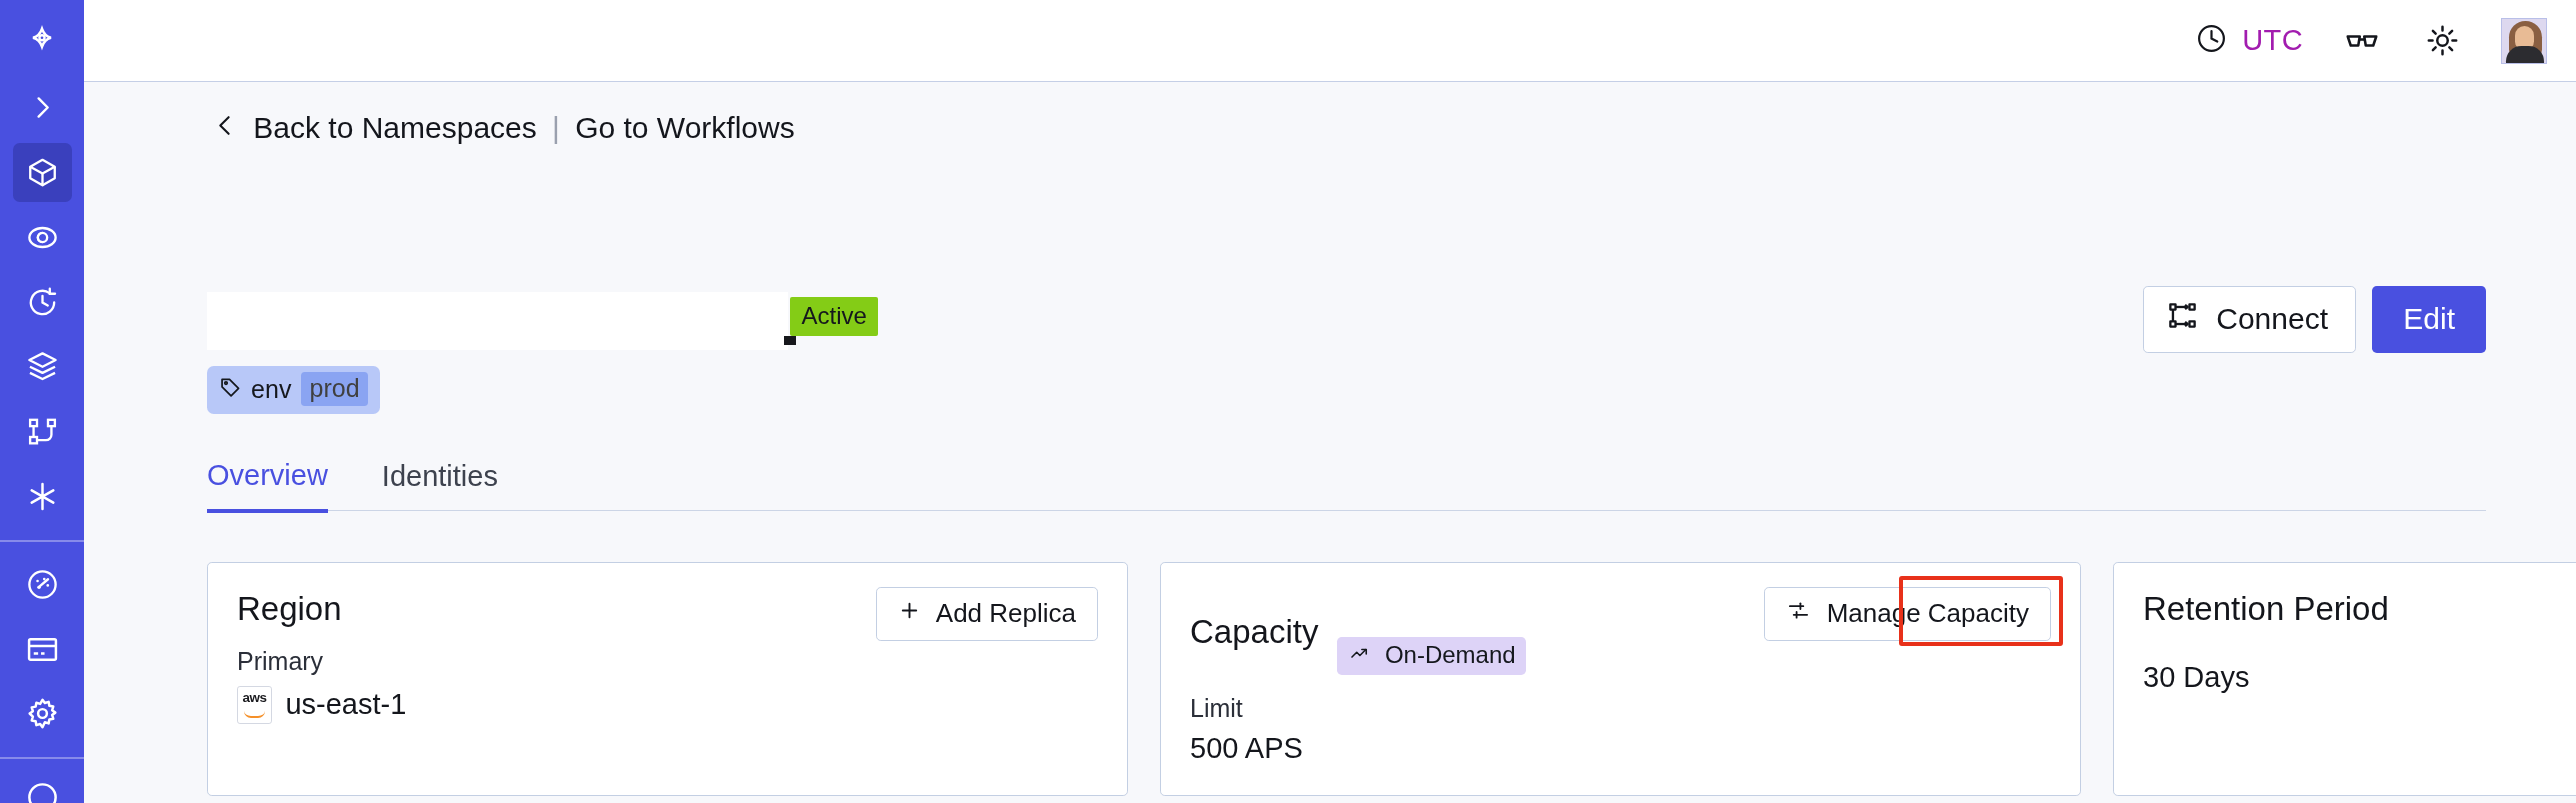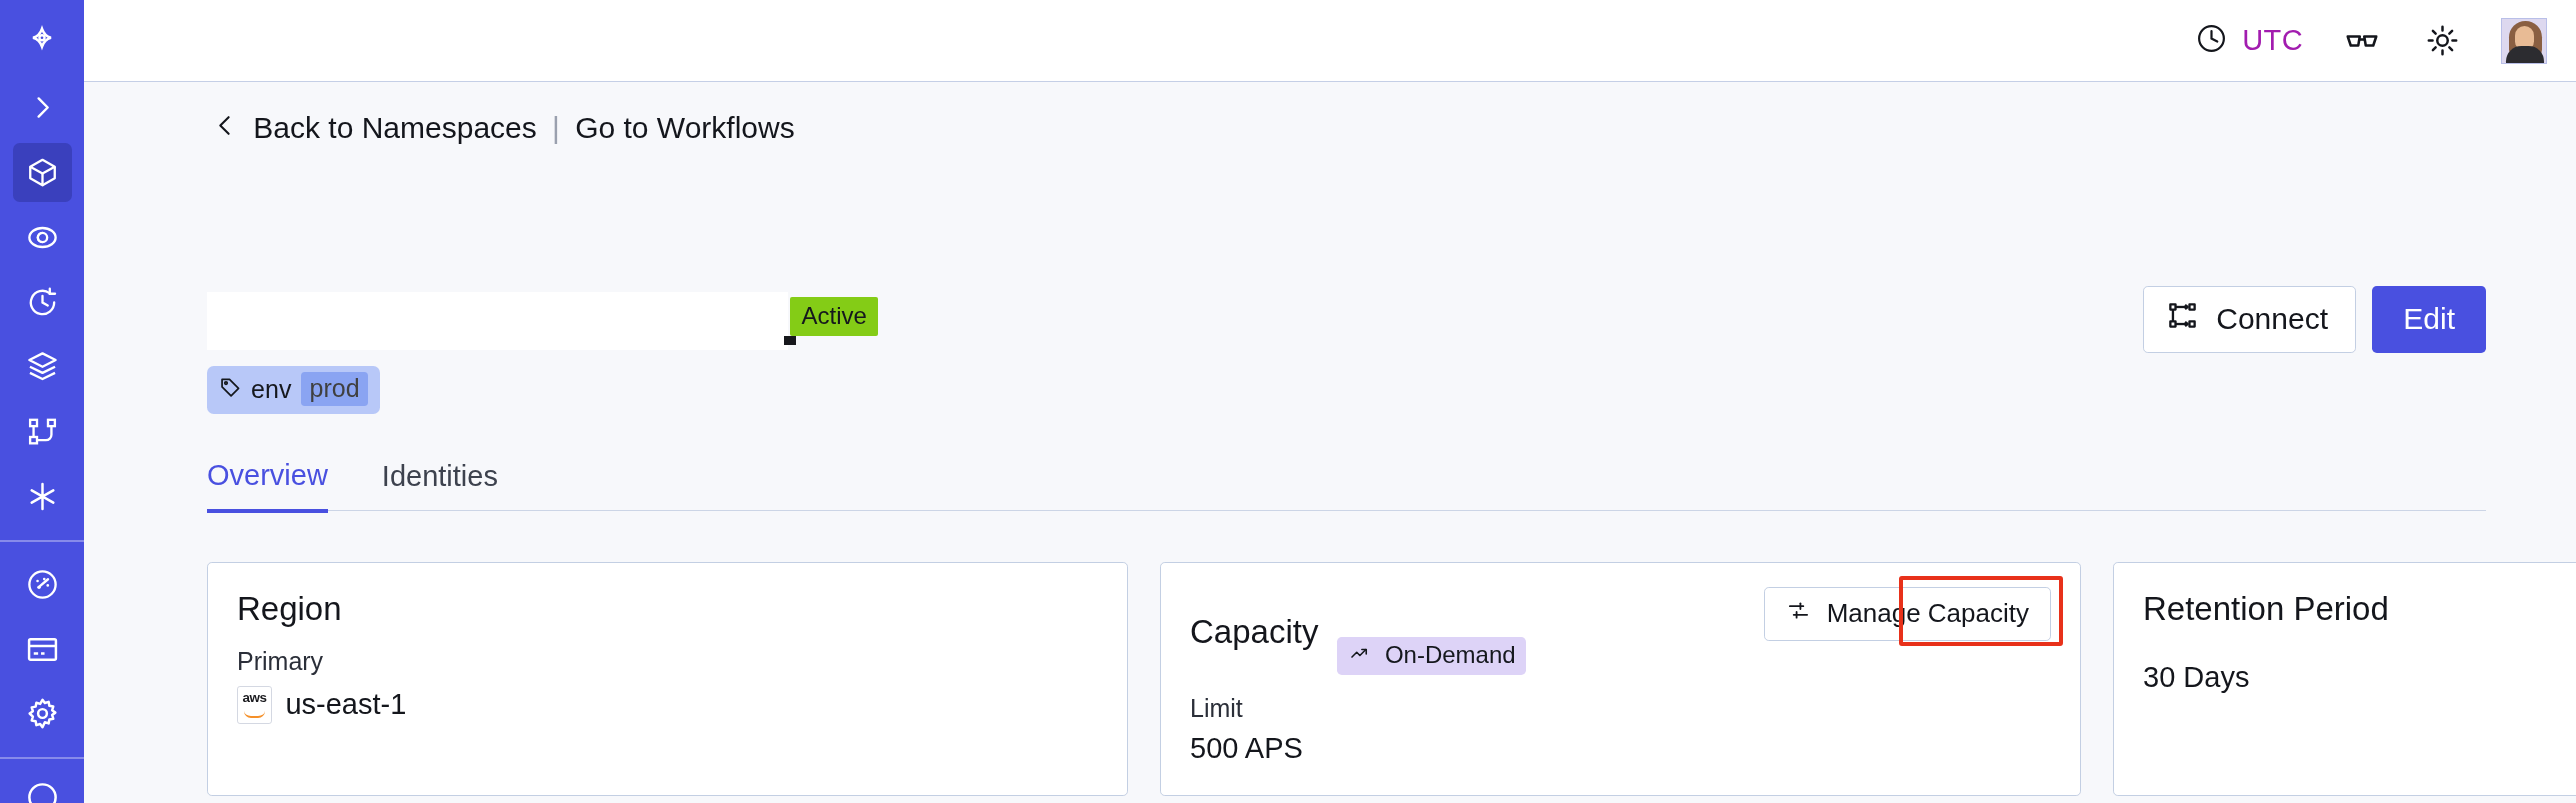--- a/index.html
+++ b/index.html
@@ -361,20 +361,28 @@
       <div class="tab active">Overview</div>
       <div class="tab">Identities</div>
     </div>
 
     <div class="cards">
 
       <div class="card">
         <div class="card-head">
           <div class="card-title">Region</div>
         </div>
+        <button class="card-btn">
+          <span>
+            <svg width="23" height="23" viewBox="0 0 24 24" fill="none" stroke="#14161c" stroke-width="2" stroke-linecap="round">
+              <path d="M12 5v14M5 12h14"></path>
+            </svg>
+          </span>
+          <span>Add Replica</span>
+        </button>
         <div class="card-label">Primary</div>
         <div class="card-value">
           <span class="aws-logo">
             <span class="aws-txt">aws</span>
             <span class="aws-smile"></span>
           </span>
           <span>us-east-1</span>
         </div>
       </div>
 

